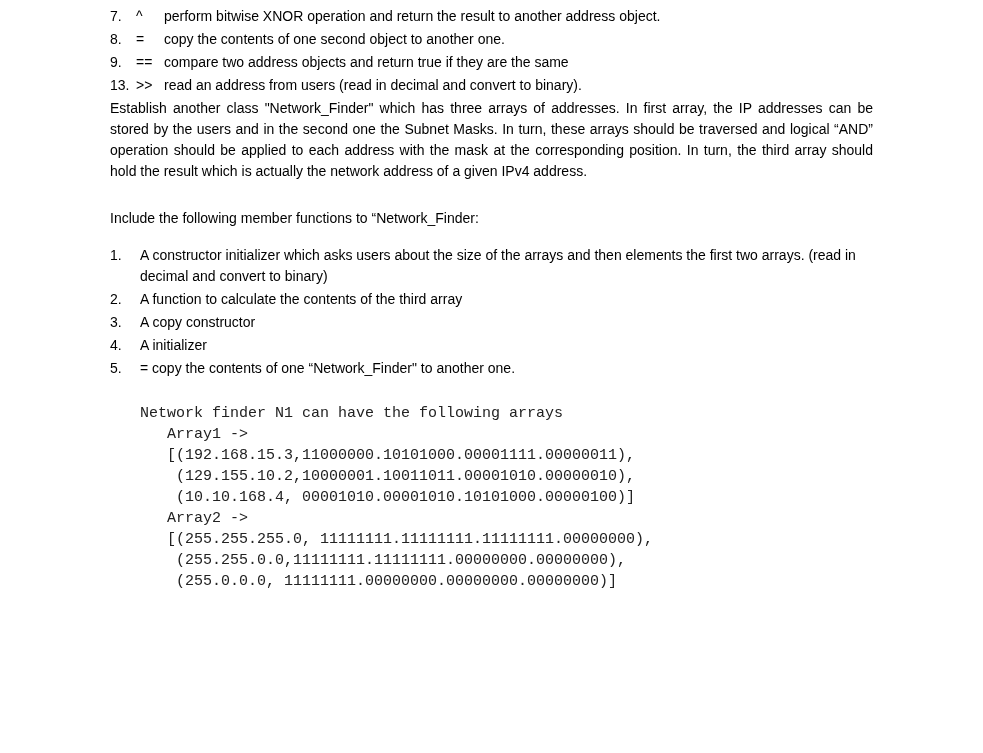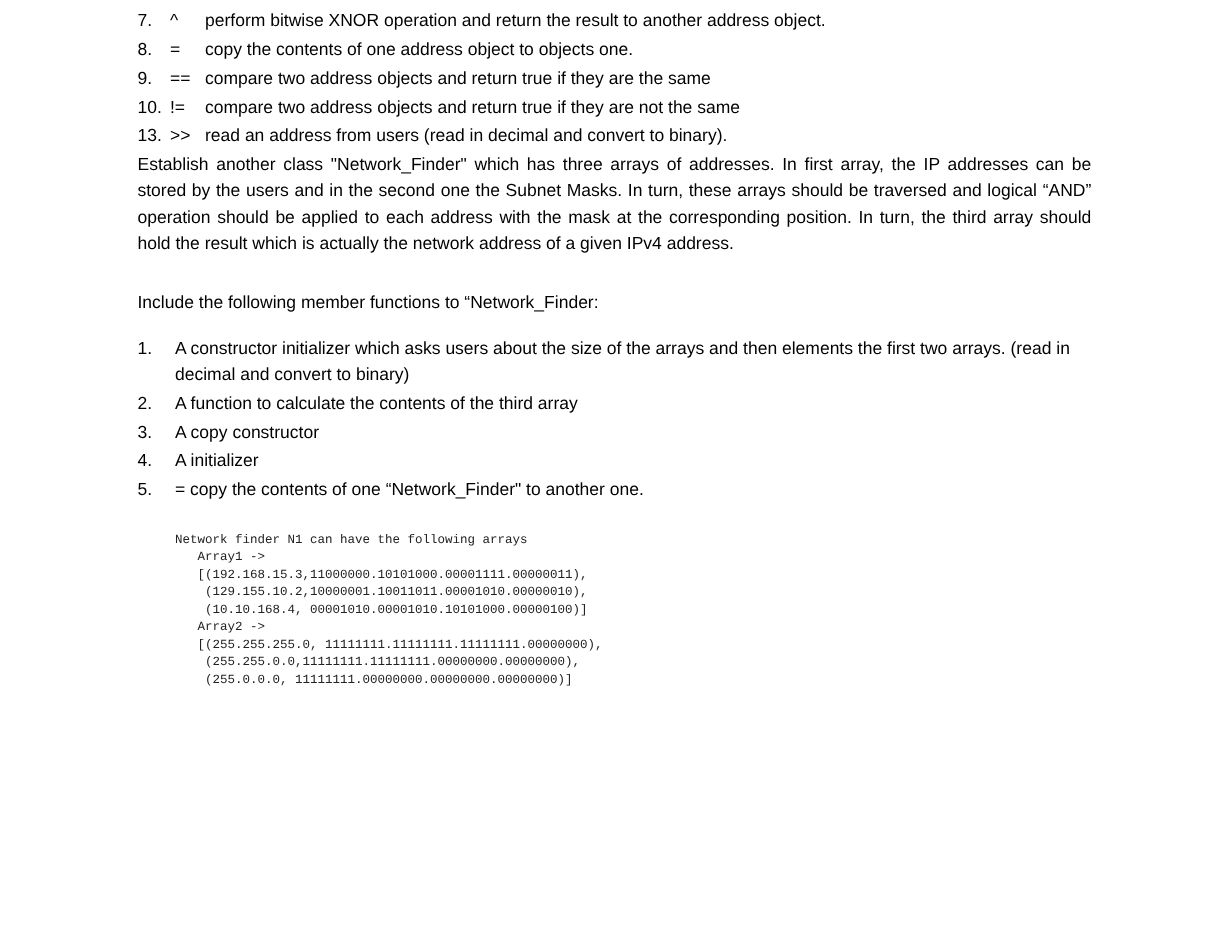--- a/index.html
+++ b/index.html
@@ -62,21 +62,21 @@
     flex: 1;
     padding-left: 4px;
   }
   .example-heading {
     margin-top: 26px;
     margin-left: 30px;
     text-decoration: underline;
   }
   .code-block {
     font-family: Consolas, "Courier New", monospace;
-    font-size: 10px;
+    font-size: 15px;
     white-space: pre;
     margin-top: 24px;
     margin-left: 30px;
     line-height: 1.4;
     color: #222;
   }
 </style>
 </head>
 <body>
 
@@ -84,31 +84,26 @@
 
   <div class="numlist">
     <div class="item">
       <span class="num">7.</span>
       <span class="op">^</span>
       <span class="desc">perform bitwise XNOR operation and return the result to another address object.</span>
     </div>
     <div class="item">
       <span class="num">8.</span>
       <span class="op">=</span>
-      <span class="desc">copy the contents of one address object to objects one.</span>
+      <span class="desc">copy the contents of one second object to another one.</span>
     </div>
     <div class="item">
       <span class="num">9.</span>
       <span class="op">==</span>
       <span class="desc">compare two address objects and return true if they are the same</span>
-    </div>
-    <div class="item">
-      <span class="num">10.</span>
-      <span class="op">!=</span>
-      <span class="desc">compare two address objects and return true if they are not the same</span>
     </div>
     <div class="item">
       <span class="num">13.</span>
       <span class="op">&gt;&gt;</span>
       <span class="desc">read an address from users (read in decimal and convert to binary).</span>
     </div>
   </div>
 
   <div class="para">Establish another class "Network_Finder" which has three arrays of addresses. In first array, the IP addresses can be stored by the users and in the second one the Subnet Masks. In turn, these arrays should be traversed and logical “AND” operation should be applied to each address with the mask at the corresponding position. In turn, the third array should hold the result which is actually the network address of a given IPv4 address.</div>
 

